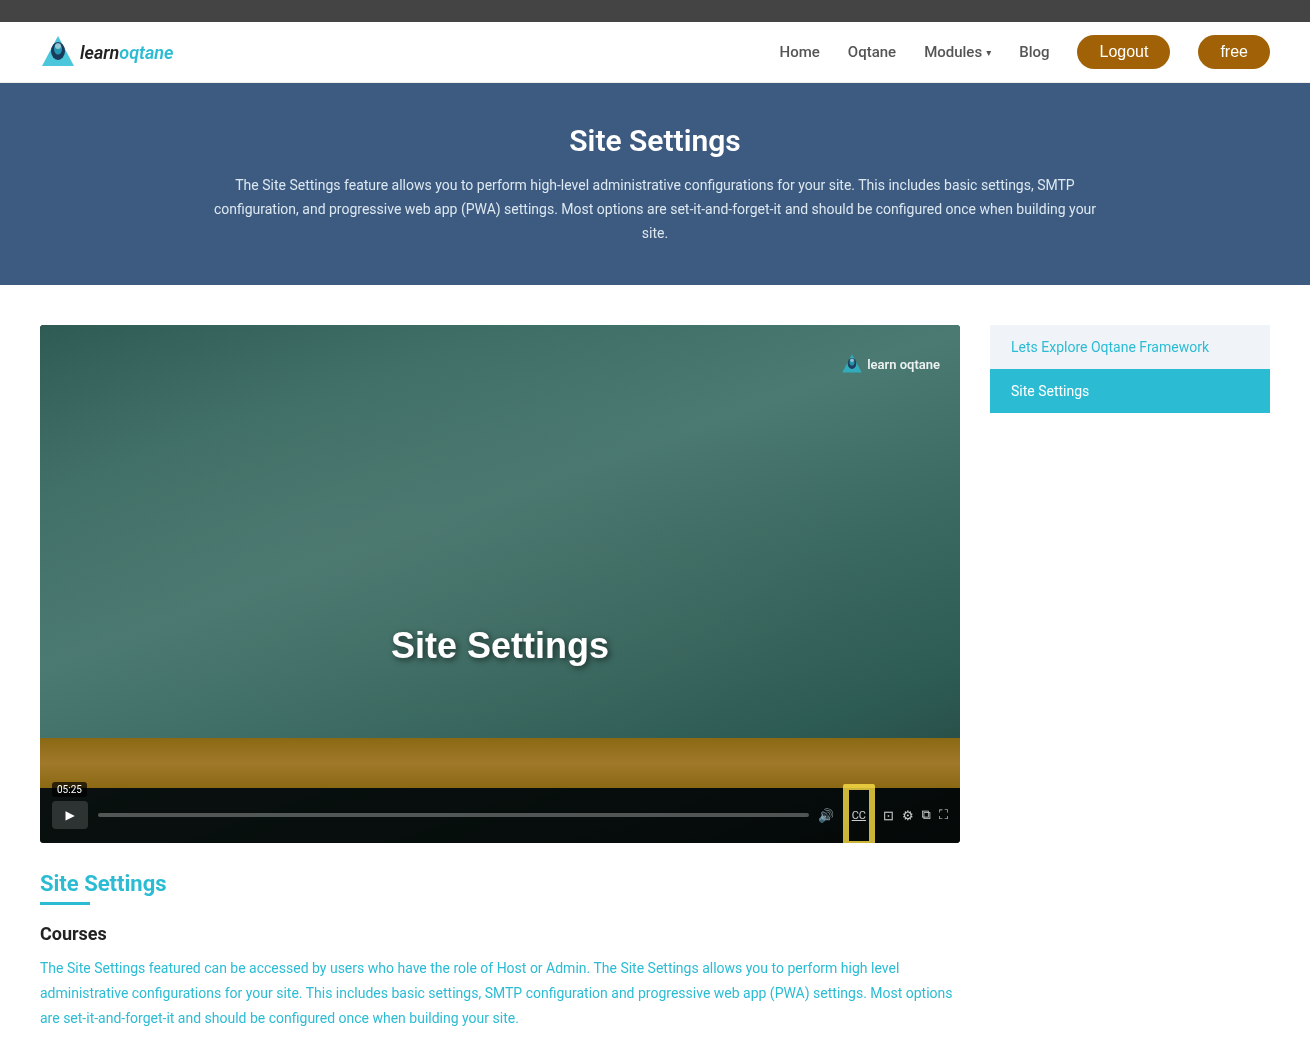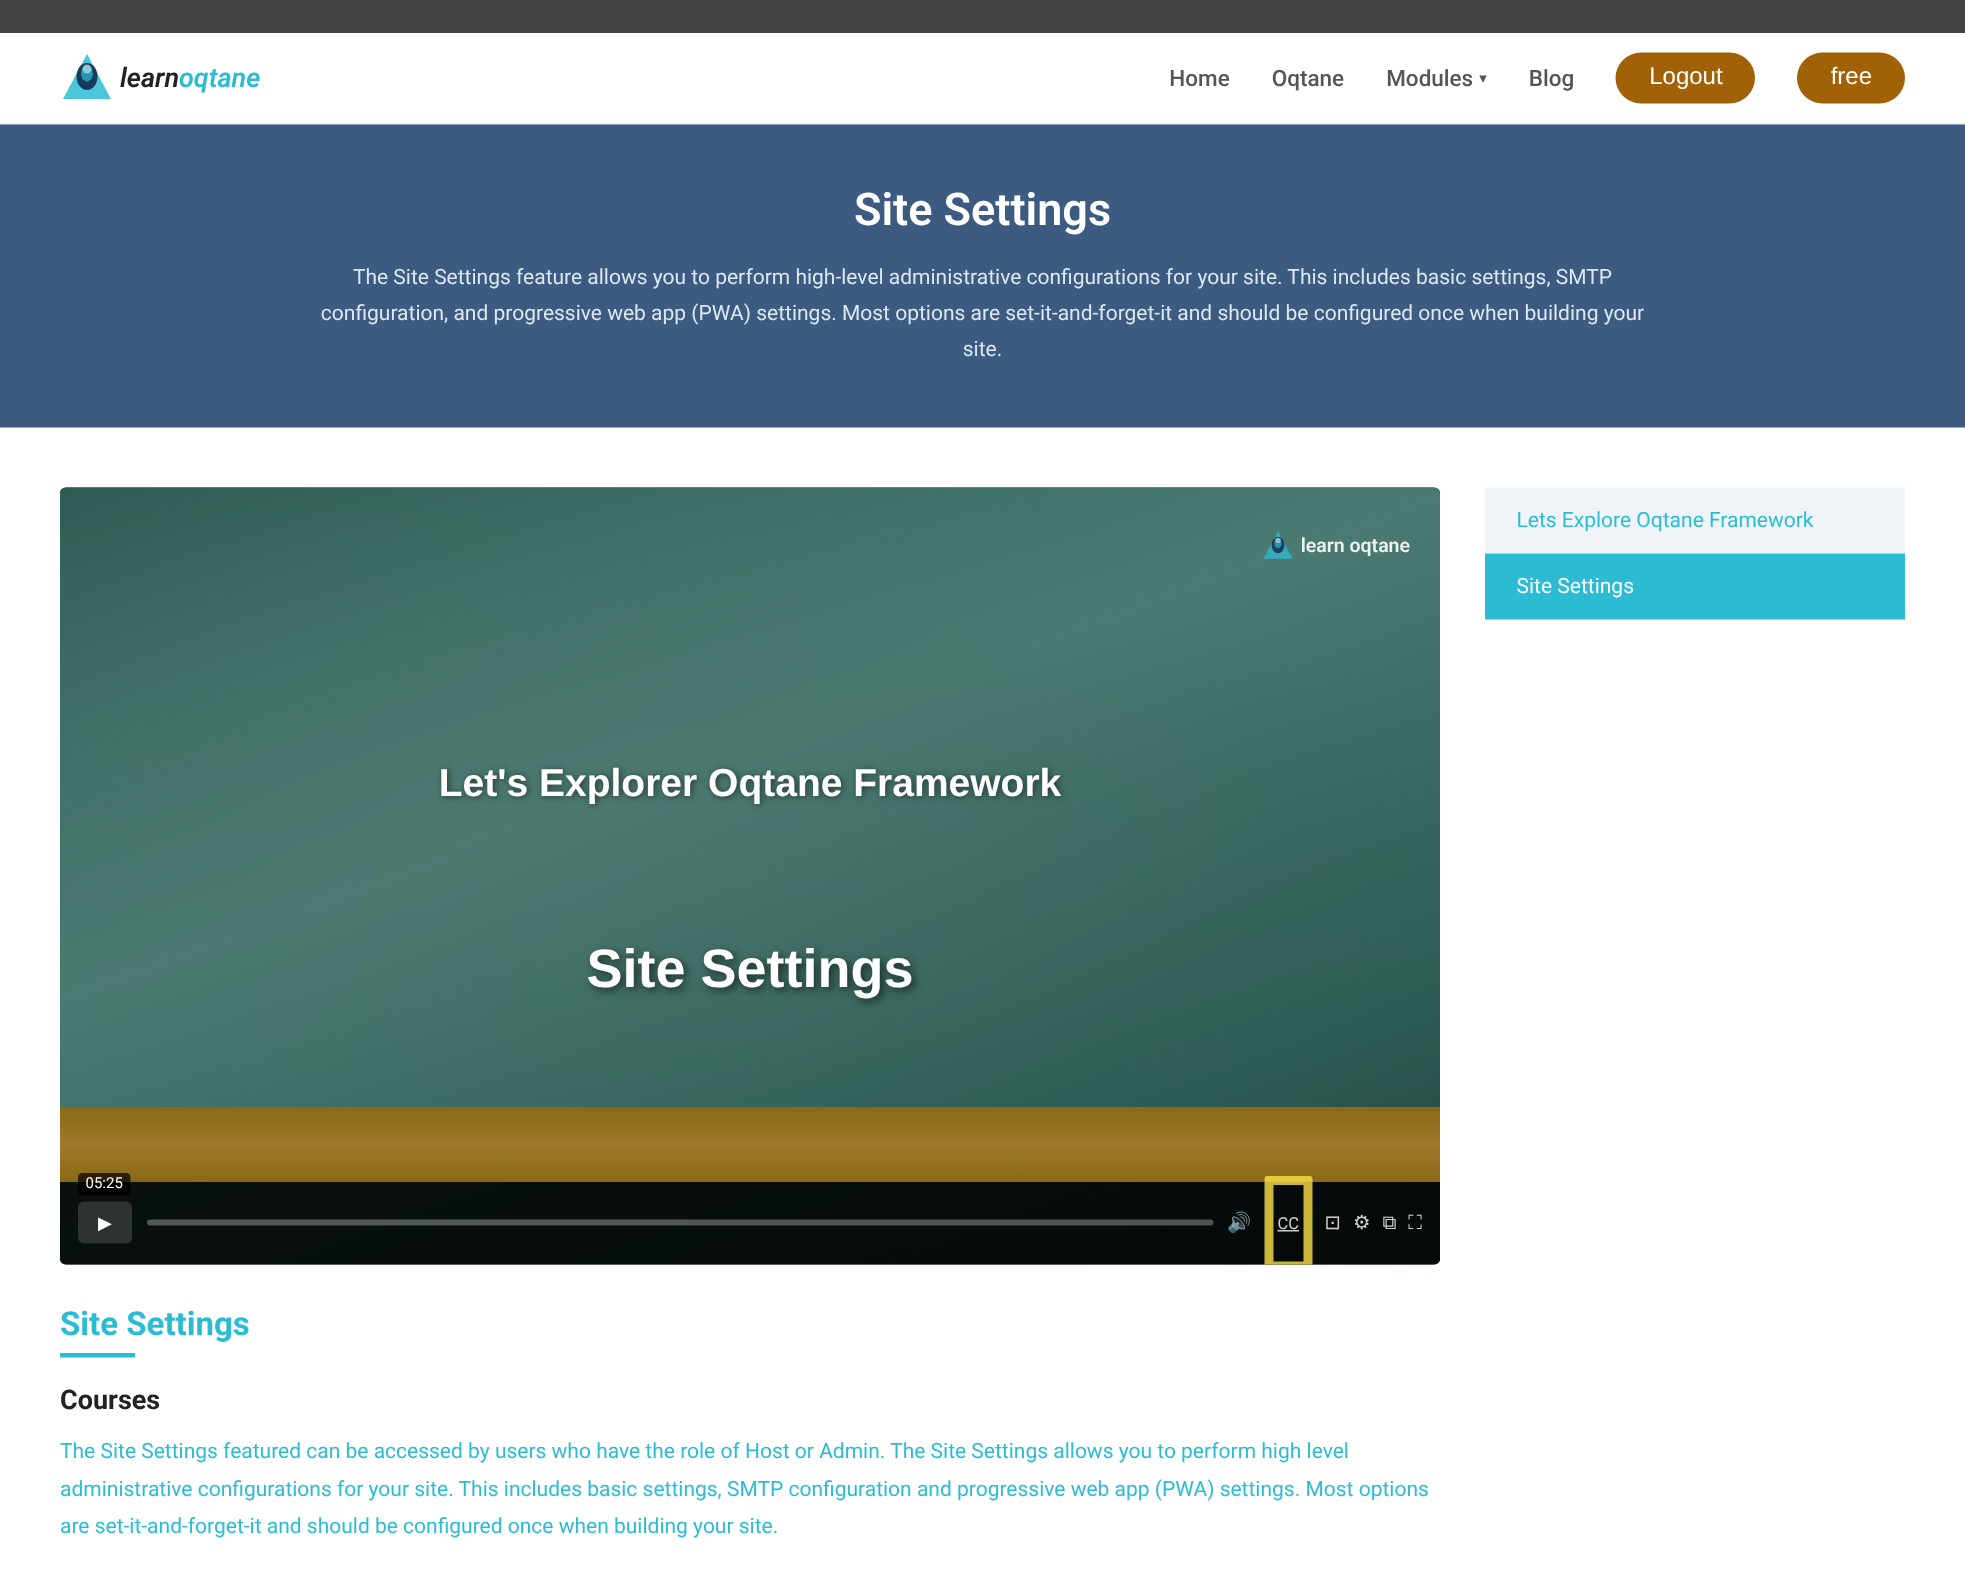--- a/index.html
+++ b/index.html
@@ -333,21 +333,20 @@
         <div class="video-logo">
           <svg class="video-logo-icon" viewBox="0 0 36 36">
             <polygon points="18,2 34,32 2,32" fill="#2bbcd4" opacity="0.85"></polygon>
             <ellipse cx="18" cy="17" rx="7" ry="9" fill="#1a3a5c"></ellipse>
             <ellipse cx="18" cy="15" rx="4" ry="5.5" fill="#2bbcd4" opacity="0.7"></ellipse>
             <circle cx="18" cy="12" r="3" fill="#fff" opacity="0.5"></circle>
           </svg>
           <span>learn  oqtane</span>
         </div>
 
-        <div class="video-title-top">Let's Explorer Oqtane Framework</div>
         <div class="video-title-bottom">Site Settings</div>
       </div>
 
       <div class="video-controls">
         <div class="time-badge-wrapper">
           <button class="play-btn">
             <span>▶</span>
           </button>
           <span class="time-badge">05:25</span>
         </div>

